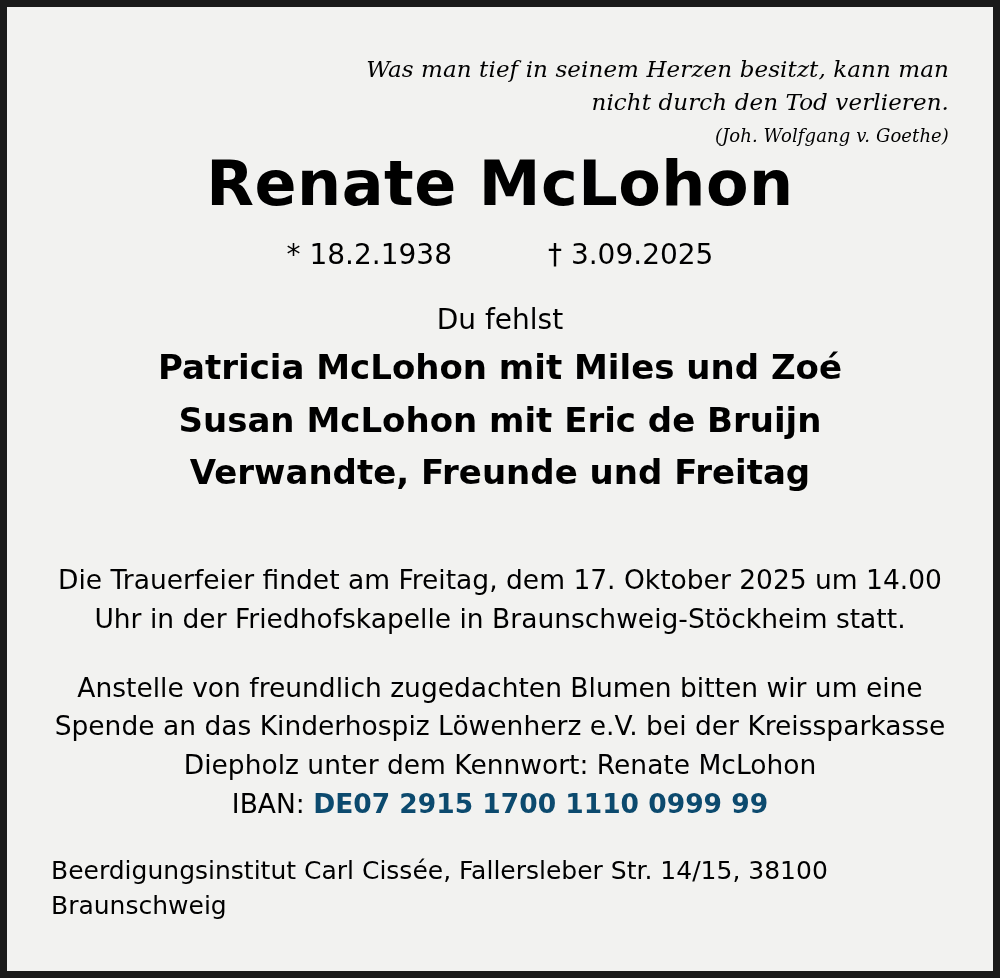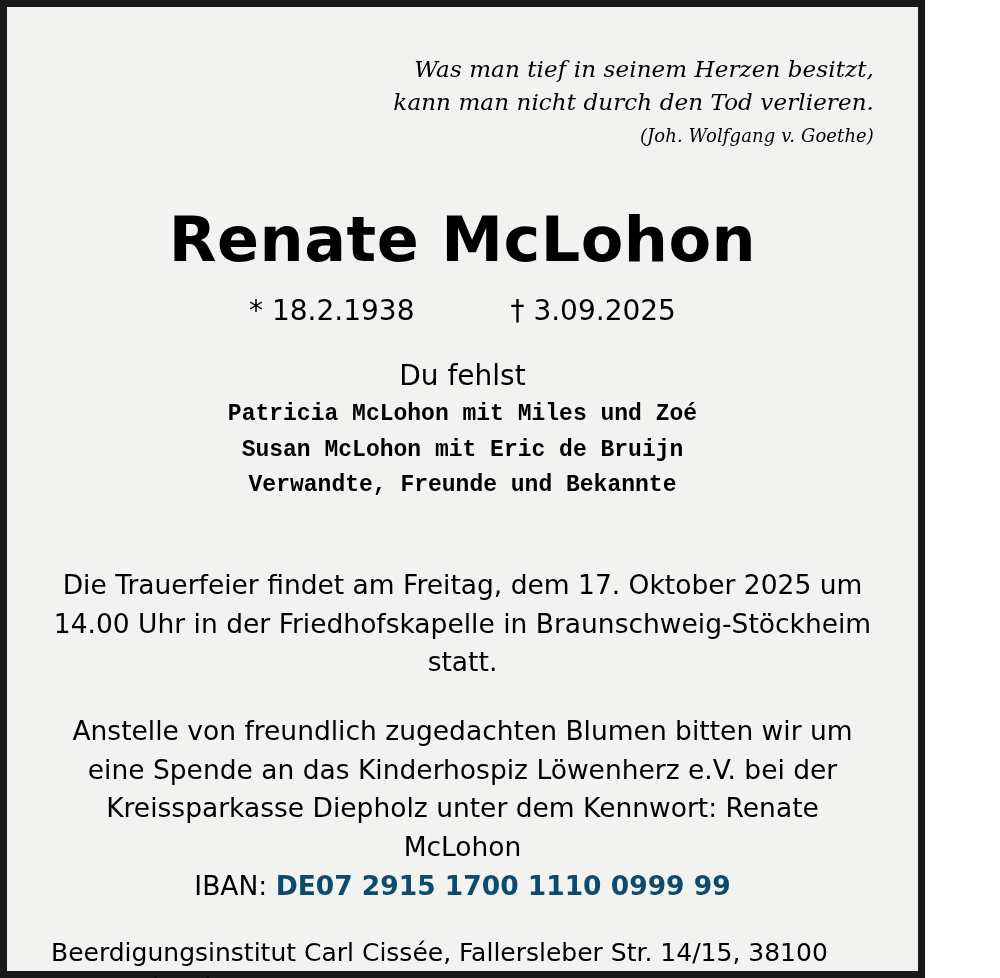--- a/index.html
+++ b/index.html
@@ -10,21 +10,21 @@
   body {
     width: 1000px;
     height: 978px;
     font-family: "DejaVu Sans", sans-serif;
     color: #000000;
     overflow: hidden;
   }
   .obituary {
     position: relative;
     box-sizing: border-box;
-    width: 925px;
+    width: 1000px;
     height: 978px;
     background: #f2f2f0;
     border: 7px solid #1a1a1a;
     padding: 40px 44px 0 44px;
   }
 
   
   .quote {
     margin-top: 6px;
     text-align: right;
@@ -37,21 +37,20 @@
   }
   .quote .attribution {
     font-size: 18px;
     font-style: italic;
     white-space: nowrap;
   }
 
   
   .name-block {
     text-align: center;
-    margin-top: 56px;
   }
   .deceased-name {
     font-size: 62px;
     font-weight: bold;
     letter-spacing: 0.5px;
     line-height: 1.05;
   }
   .maiden-name {
     font-size: 29px;
     margin-top: 12px;
@@ -71,24 +70,23 @@
   
   .mourners {
     text-align: center;
     margin-top: 28px;
   }
   .mourners .lead {
     font-size: 28px;
     line-height: 1.5;
   }
   .mourners .family-line {
-    font-size: 23px;
+    font-size: 34px;
     font-weight: bold;
     line-height: 1.55;
-    font-family: Liberation Mono, monospace;
   }
 
   
   .body-text {
     margin-top: 62px;
     font-size: 26.5px;
     line-height: 1.46;
   }
   .body-text p {
     margin: 0 0 30px 0;
@@ -123,21 +121,21 @@
     <div class="dates">
       <span class="date-item">* 18.2.1938</span>
       <span class="date-item">† 3.09.2025</span>
     </div>
   </div>
 
   <div class="mourners">
     <div class="lead">Du fehlst</div>
     <div class="family-line">Patricia McLohon mit Miles und Zoé</div>
     <div class="family-line">Susan McLohon mit Eric de Bruijn</div>
-    <div class="family-line">Verwandte, Freunde und Bekannte</div>
+    <div class="family-line">Verwandte, Freunde und Freitag</div>
   </div>
 
   <div class="body-text">
     <p>Die Trauerfeier findet am Freitag, dem 17. Oktober 2025 um 14.00 Uhr in der Friedhofskapelle in Braunschweig-Stöckheim statt.</p>
     <p><span>Anstelle von freundlich zugedachten Blumen bitten wir um eine Spende an das </span><span class="link">Kinderhospiz Löwenherz e.V.</span><span> bei der </span><span class="link">Kreissparkasse Diepholz</span><span> unter dem Kennwort: Renate McLohon</span><br><span>IBAN: </span><span class="iban-value">DE07 2915 1700 1110 0999 99</span></p>
   </div>
 
   <div class="funeral-home">Beerdigungsinstitut Carl Cissée, Fallersleber Str. 14/15, 38100 Braunschweig</div>
 
 </div>

